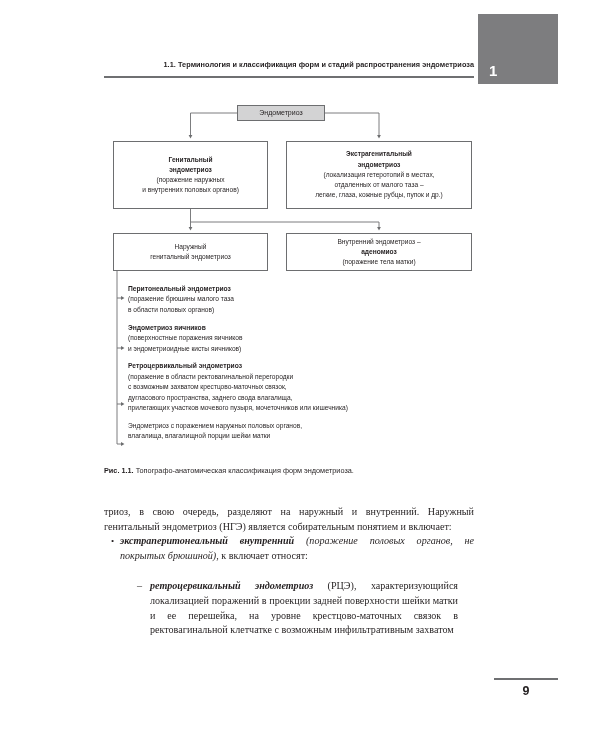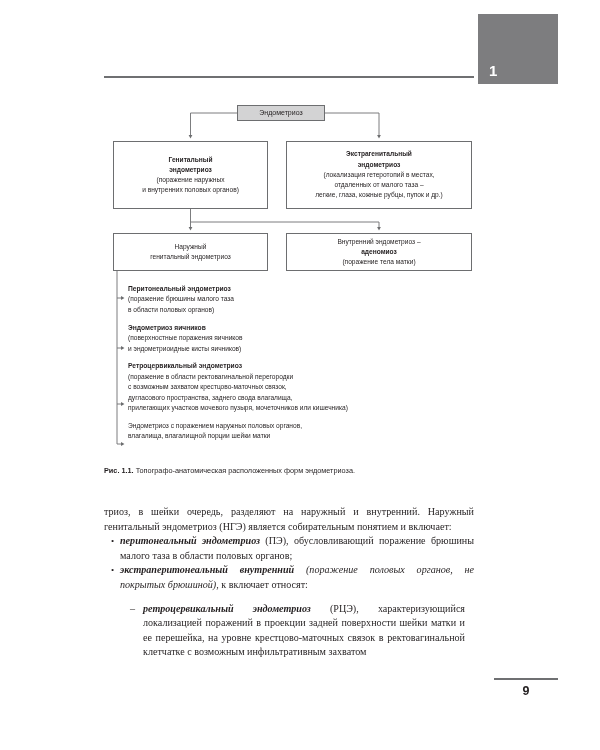--- a/index.html
+++ b/index.html
@@ -132,21 +132,21 @@
     margin: 0;
     text-align: justify;
   }
   .bullets > li::before {
     content: "\2022";
     position: absolute;
     left: 7px;
     top: -0.5px;
     font-size: 9px;
   }
-  .sub-bullets { margin: 9px; padding: 0; list-style: none; }
+  .sub-bullets { margin: 16px; padding: 0; list-style: none; }
   .sub-bullets > li {
     position: relative;
     padding-left: 14px;
     text-align: justify;
   }
   .sub-bullets > li::before {
     content: "\2013";
     position: absolute;
     left: 1px;
     top: 0;
@@ -172,20 +172,21 @@
 </style>
 </head>
 <body>
 
 <div class="page">
 
   <div class="chapter-tab">
     <span class="num">1</span>
   </div>
 
+  <div class="runhead">1.1. Терминология и классификация форм и стадий распространения эндометриоза</div>
   <div class="runhead-rule"></div>
 
   <div class="figure">
 
     <svg class="fig-svg" width="600" height="500">
       <defs>
         <marker id="arw" markerWidth="6" markerHeight="6" refX="2.6" refY="3" orient="auto" markerUnits="strokeWidth">
           <path d="M0,0.7 L0,5.3 L4.2,3 z" fill="#6d6e70"></path>
         </marker>
       </defs>
@@ -259,30 +260,27 @@
       </div>
       <div class="sub-item">
         <span class="tx">Эндометриоз с поражением наружных половых органов,</span>
         <span class="tx">влагалища, влагалищной порции шейки матки</span>
       </div>
     </div>
   </div>
 
   <div class="fig-caption">
     <span class="lbl">Рис. 1.1.</span>
-    <span>Топографо-анатомическая расположенных форм эндометриоза.</span>
+    <span>Топографо-анатомическая классификация форм эндометриоза.</span>
   </div>
 
   <div class="body-text">
-    <p class="para-indent">триоз, в шейки очередь, разделяют на наружный и внутренний. Наружный генитальный эндометриоз (НГЭ) является собирательным понятием и включает:</p>
+    <p class="para-indent">триоз, в свою очередь, разделяют на наружный и внутренний. Наружный генитальный эндометриоз (НГЭ) является собирательным понятием и включает:</p>
 
     <ul class="bullets">
-      <li>
-        <span class="bi">перитонеальный эндометриоз</span><span> (ПЭ), обусловливающий поражение брюшины малого таза в области половых органов;</span>
-      </li>
       <li>
         <span class="bi">экстраперитонеальный внутренний</span><span class="it"> (поражение половых органов, не покрытых брюшиной)</span><span>, к включает относят:</span>
         <ul class="sub-bullets">
           <li>
             <span class="bi">ретроцервикальный эндометриоз</span><span> (РЦЭ), характеризующийся локализацией поражений в проекции задней поверхности шейки матки и ее перешейка, на уровне крестцово-маточных связок в ректовагинальной клетчатке с возможным инфильтративным захватом</span>
           </li>
         </ul>
       </li>
     </ul>
   </div>

